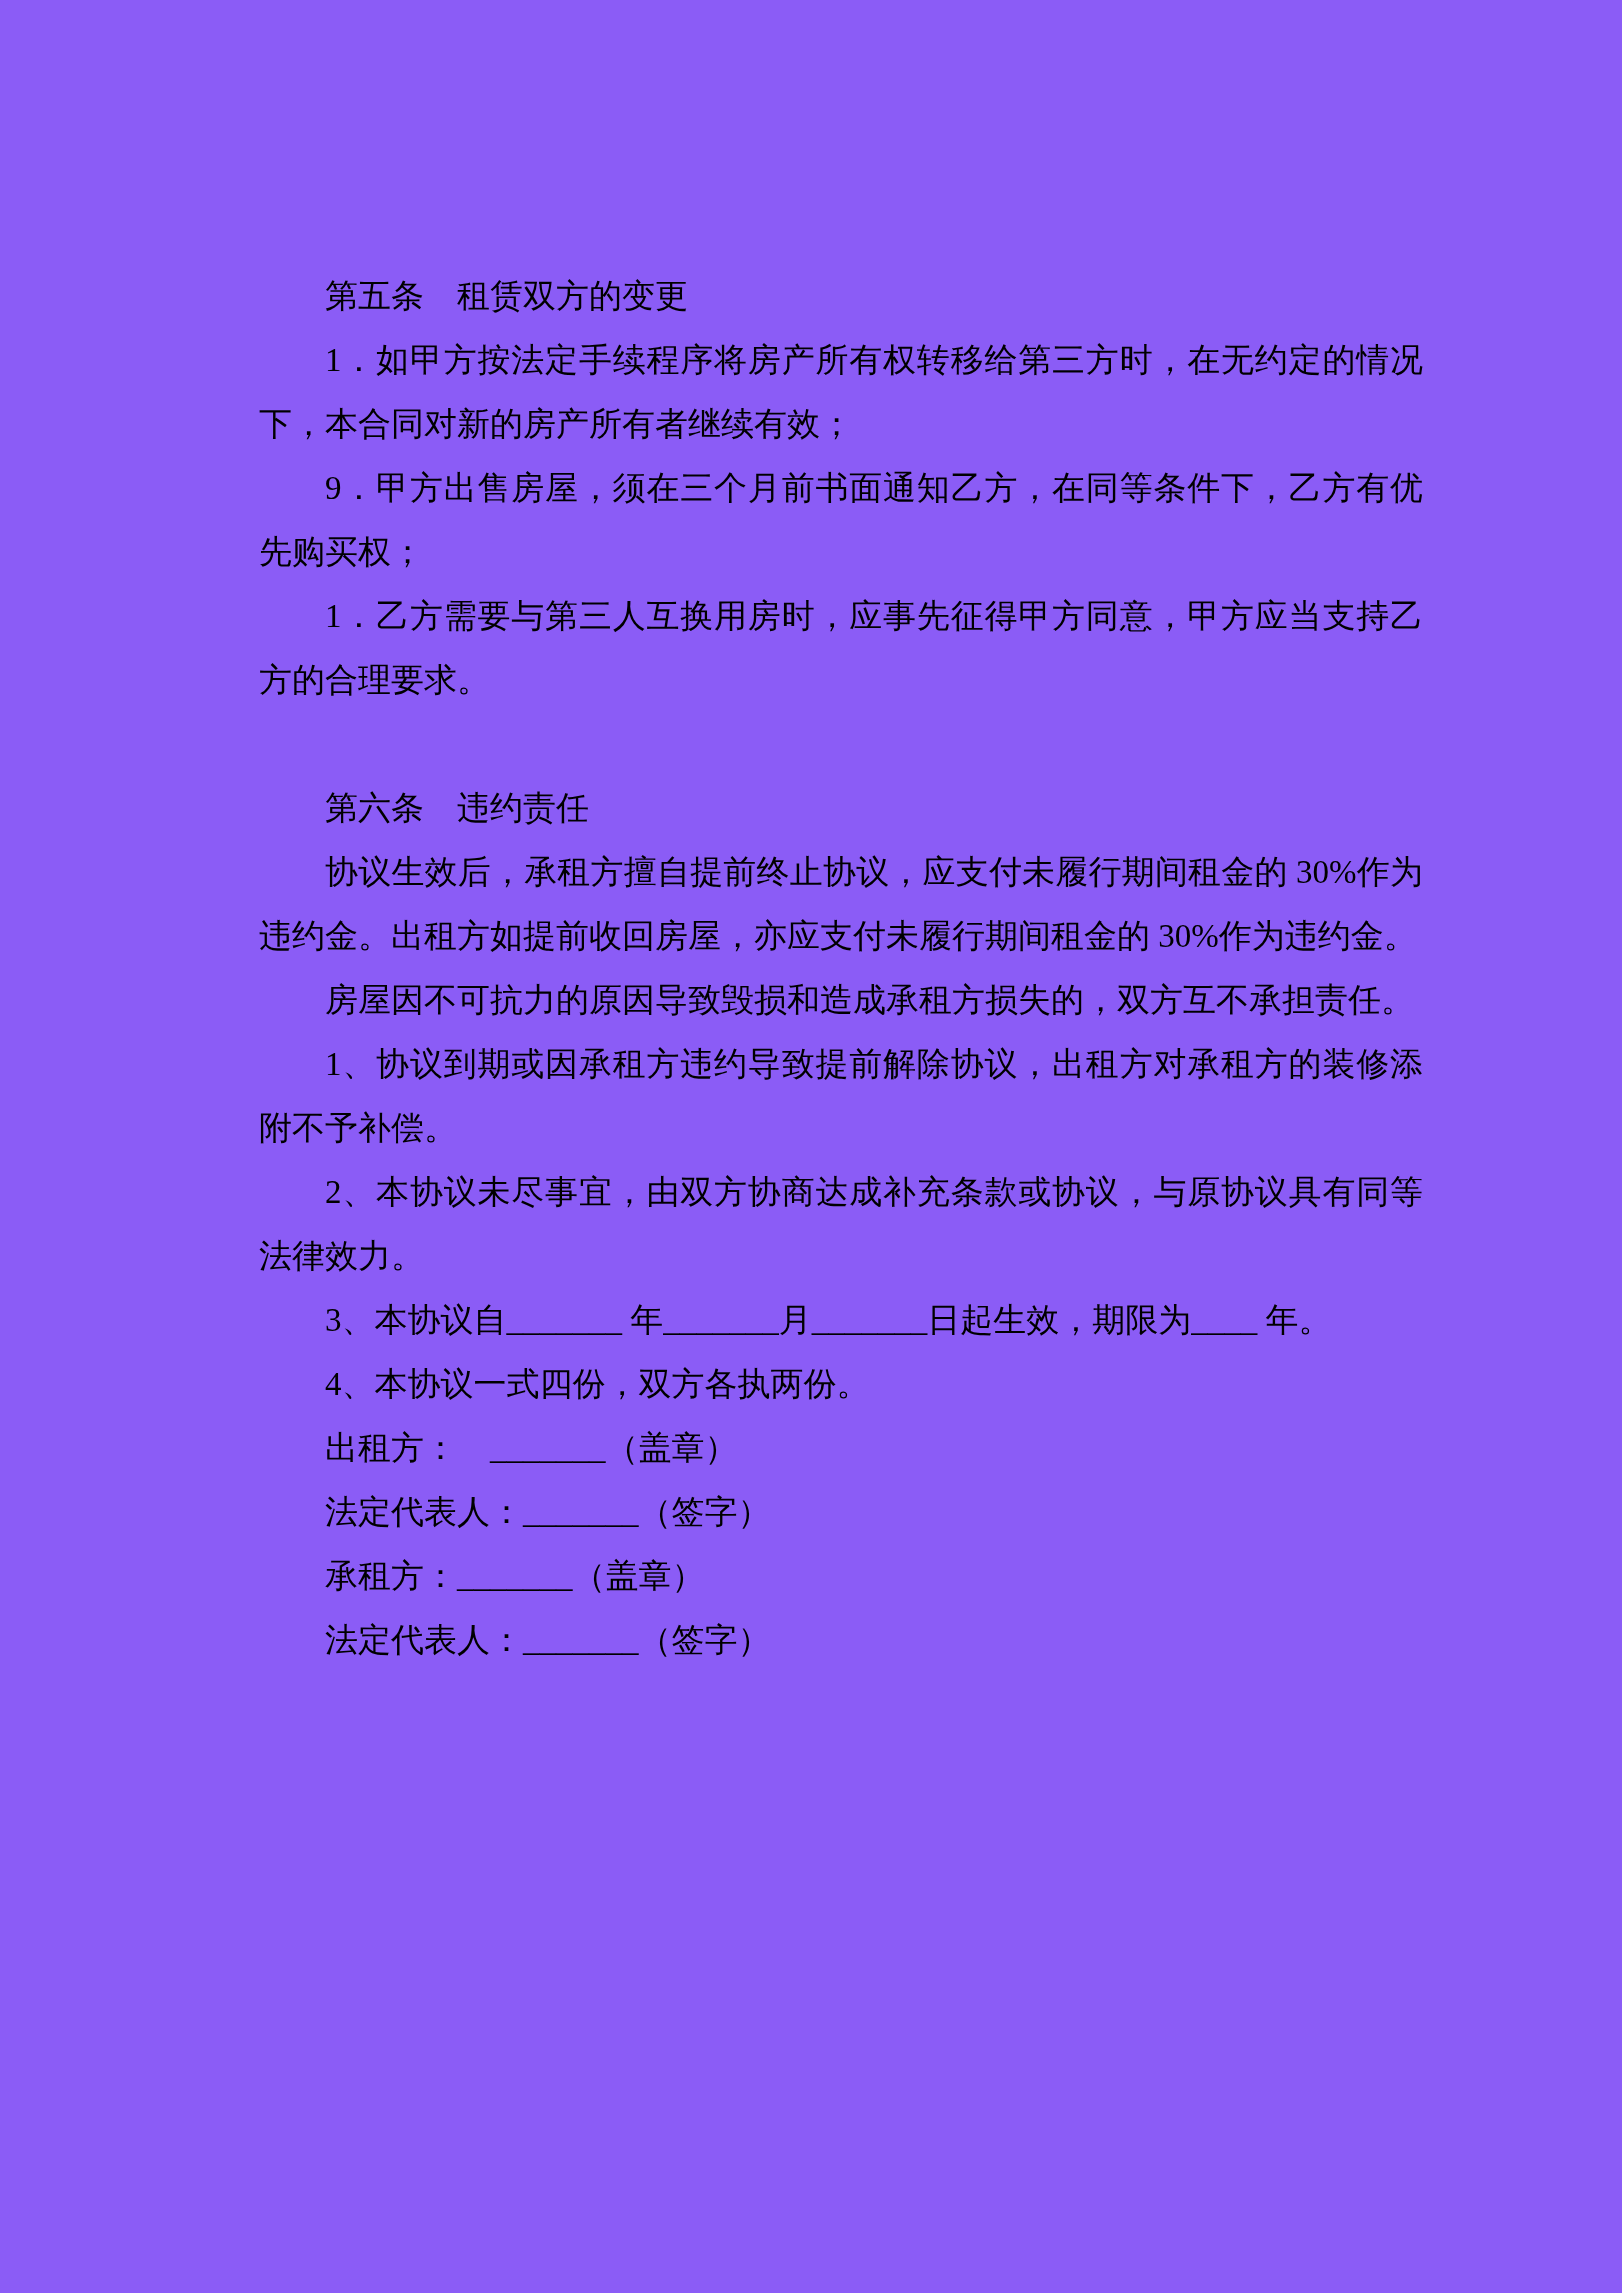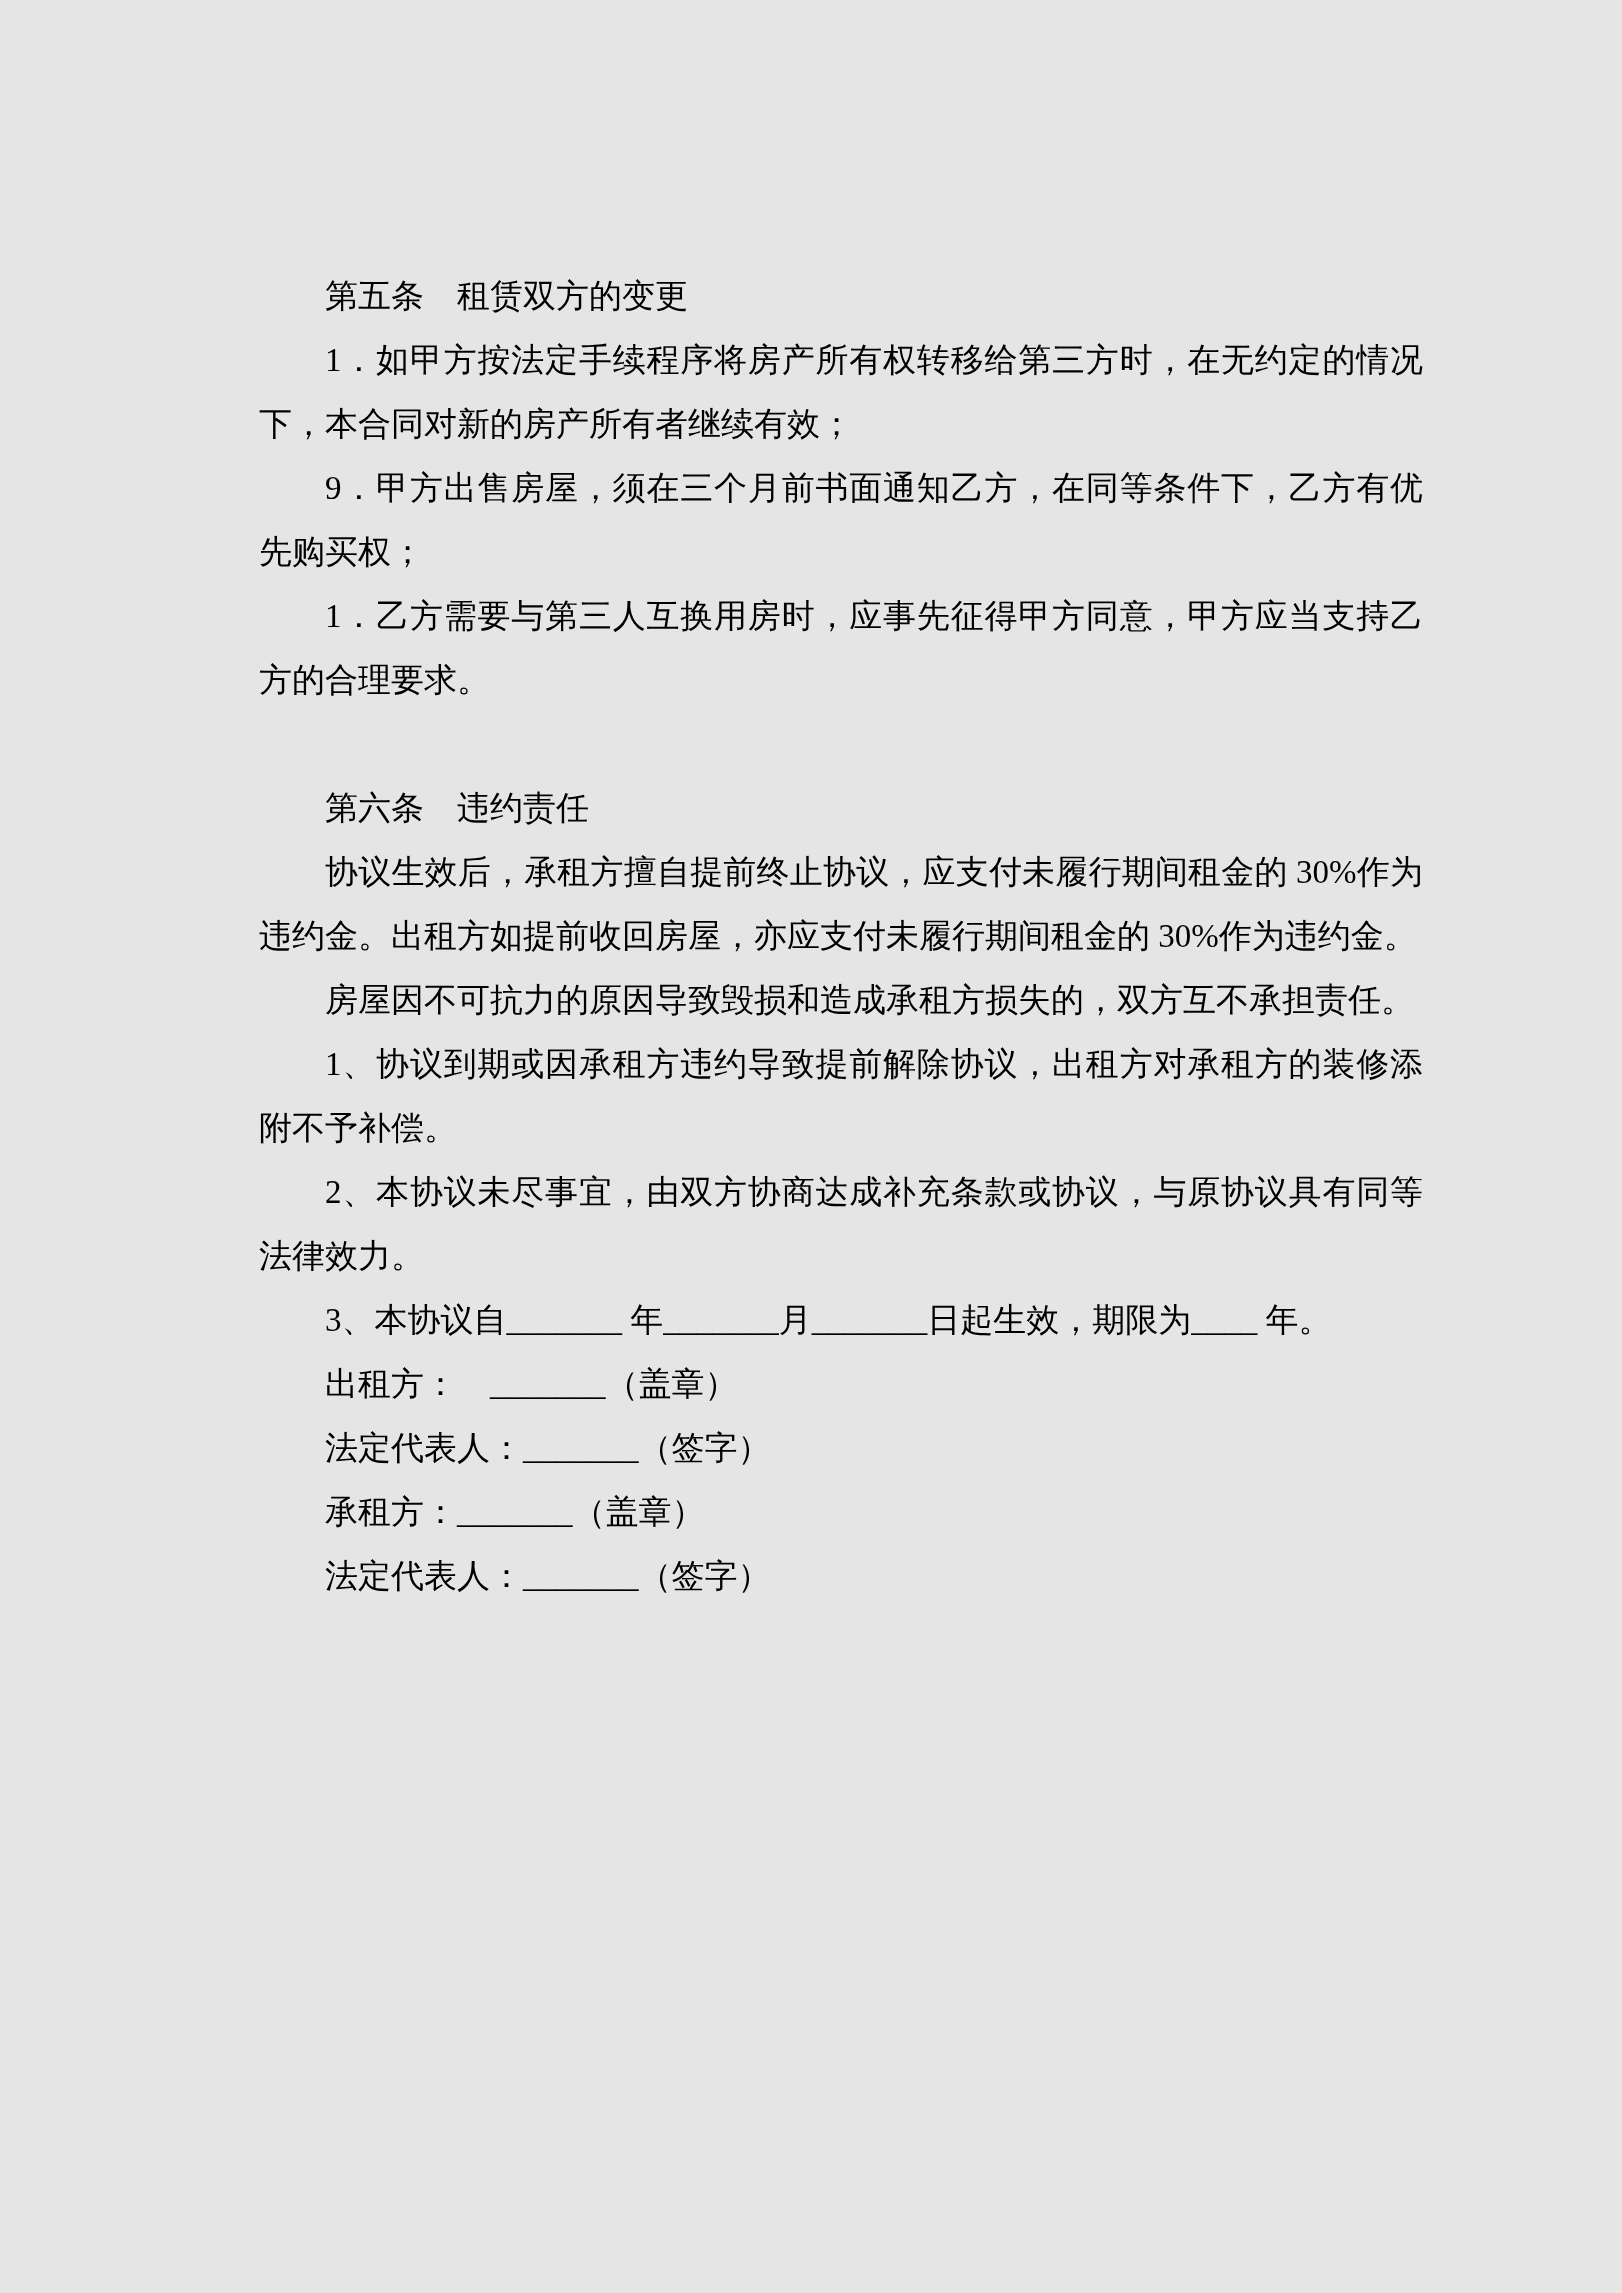--- a/index.html
+++ b/index.html
@@ -5,21 +5,21 @@
 <style>
   html, body {
     margin: 0;
     padding: 0;
     background: #ffffff;
   }
   .page {
     position: relative;
     width: 1623px;
     height: 2294px;
-    background: #e5e5e5;
+    background: #8b5cf6;
     box-sizing: border-box;
     overflow: hidden;
   }
   .content {
     position: absolute;
     top: 264px;
     left: 259px;
     width: 1164px;
     color: #000000;
     font-family: "Liberation Serif", "DejaVu Serif", serif;
@@ -45,19 +45,20 @@
     <p class="para">1．如甲方按法定手续程序将房产所有权转移给第三方时，在无约定的情况下，本合同对新的房产所有者继续有效；</p>
     <p class="para">9．甲方出售房屋，须在三个月前书面通知乙方，在同等条件下，乙方有优先购买权；</p>
     <p class="para">1．乙方需要与第三人互换用房时，应事先征得甲方同意，甲方应当支持乙方的合理要求。</p>
     <p class="para blank"></p>
     <p class="para">第六条　违约责任</p>
     <p class="para">协议生效后，承租方擅自提前终止协议，应支付未履行期间租金的 30%作为违约金。出租方如提前收回房屋，亦应支付未履行期间租金的 30%作为违约金。</p>
     <p class="para">房屋因不可抗力的原因导致毁损和造成承租方损失的，双方互不承担责任。</p>
     <p class="para">1、协议到期或因承租方违约导致提前解除协议，出租方对承租方的装修添附不予补偿。</p>
     <p class="para">2、本协议未尽事宜，由双方协商达成补充条款或协议，与原协议具有同等法律效力。</p>
     <p class="para">3、本协议自_______ 年_______月_______日起生效，期限为____ 年。</p>
+    <p class="para">4、本协议一式四份，双方各执两份。</p>
     <p class="para">出租方：　_______（盖章）</p>
     <p class="para">法定代表人：_______（签字）</p>
     <p class="para">承租方：_______（盖章）</p>
     <p class="para">法定代表人：_______（签字）</p>
   </div>
 </div>
 
 
 </body></html>

